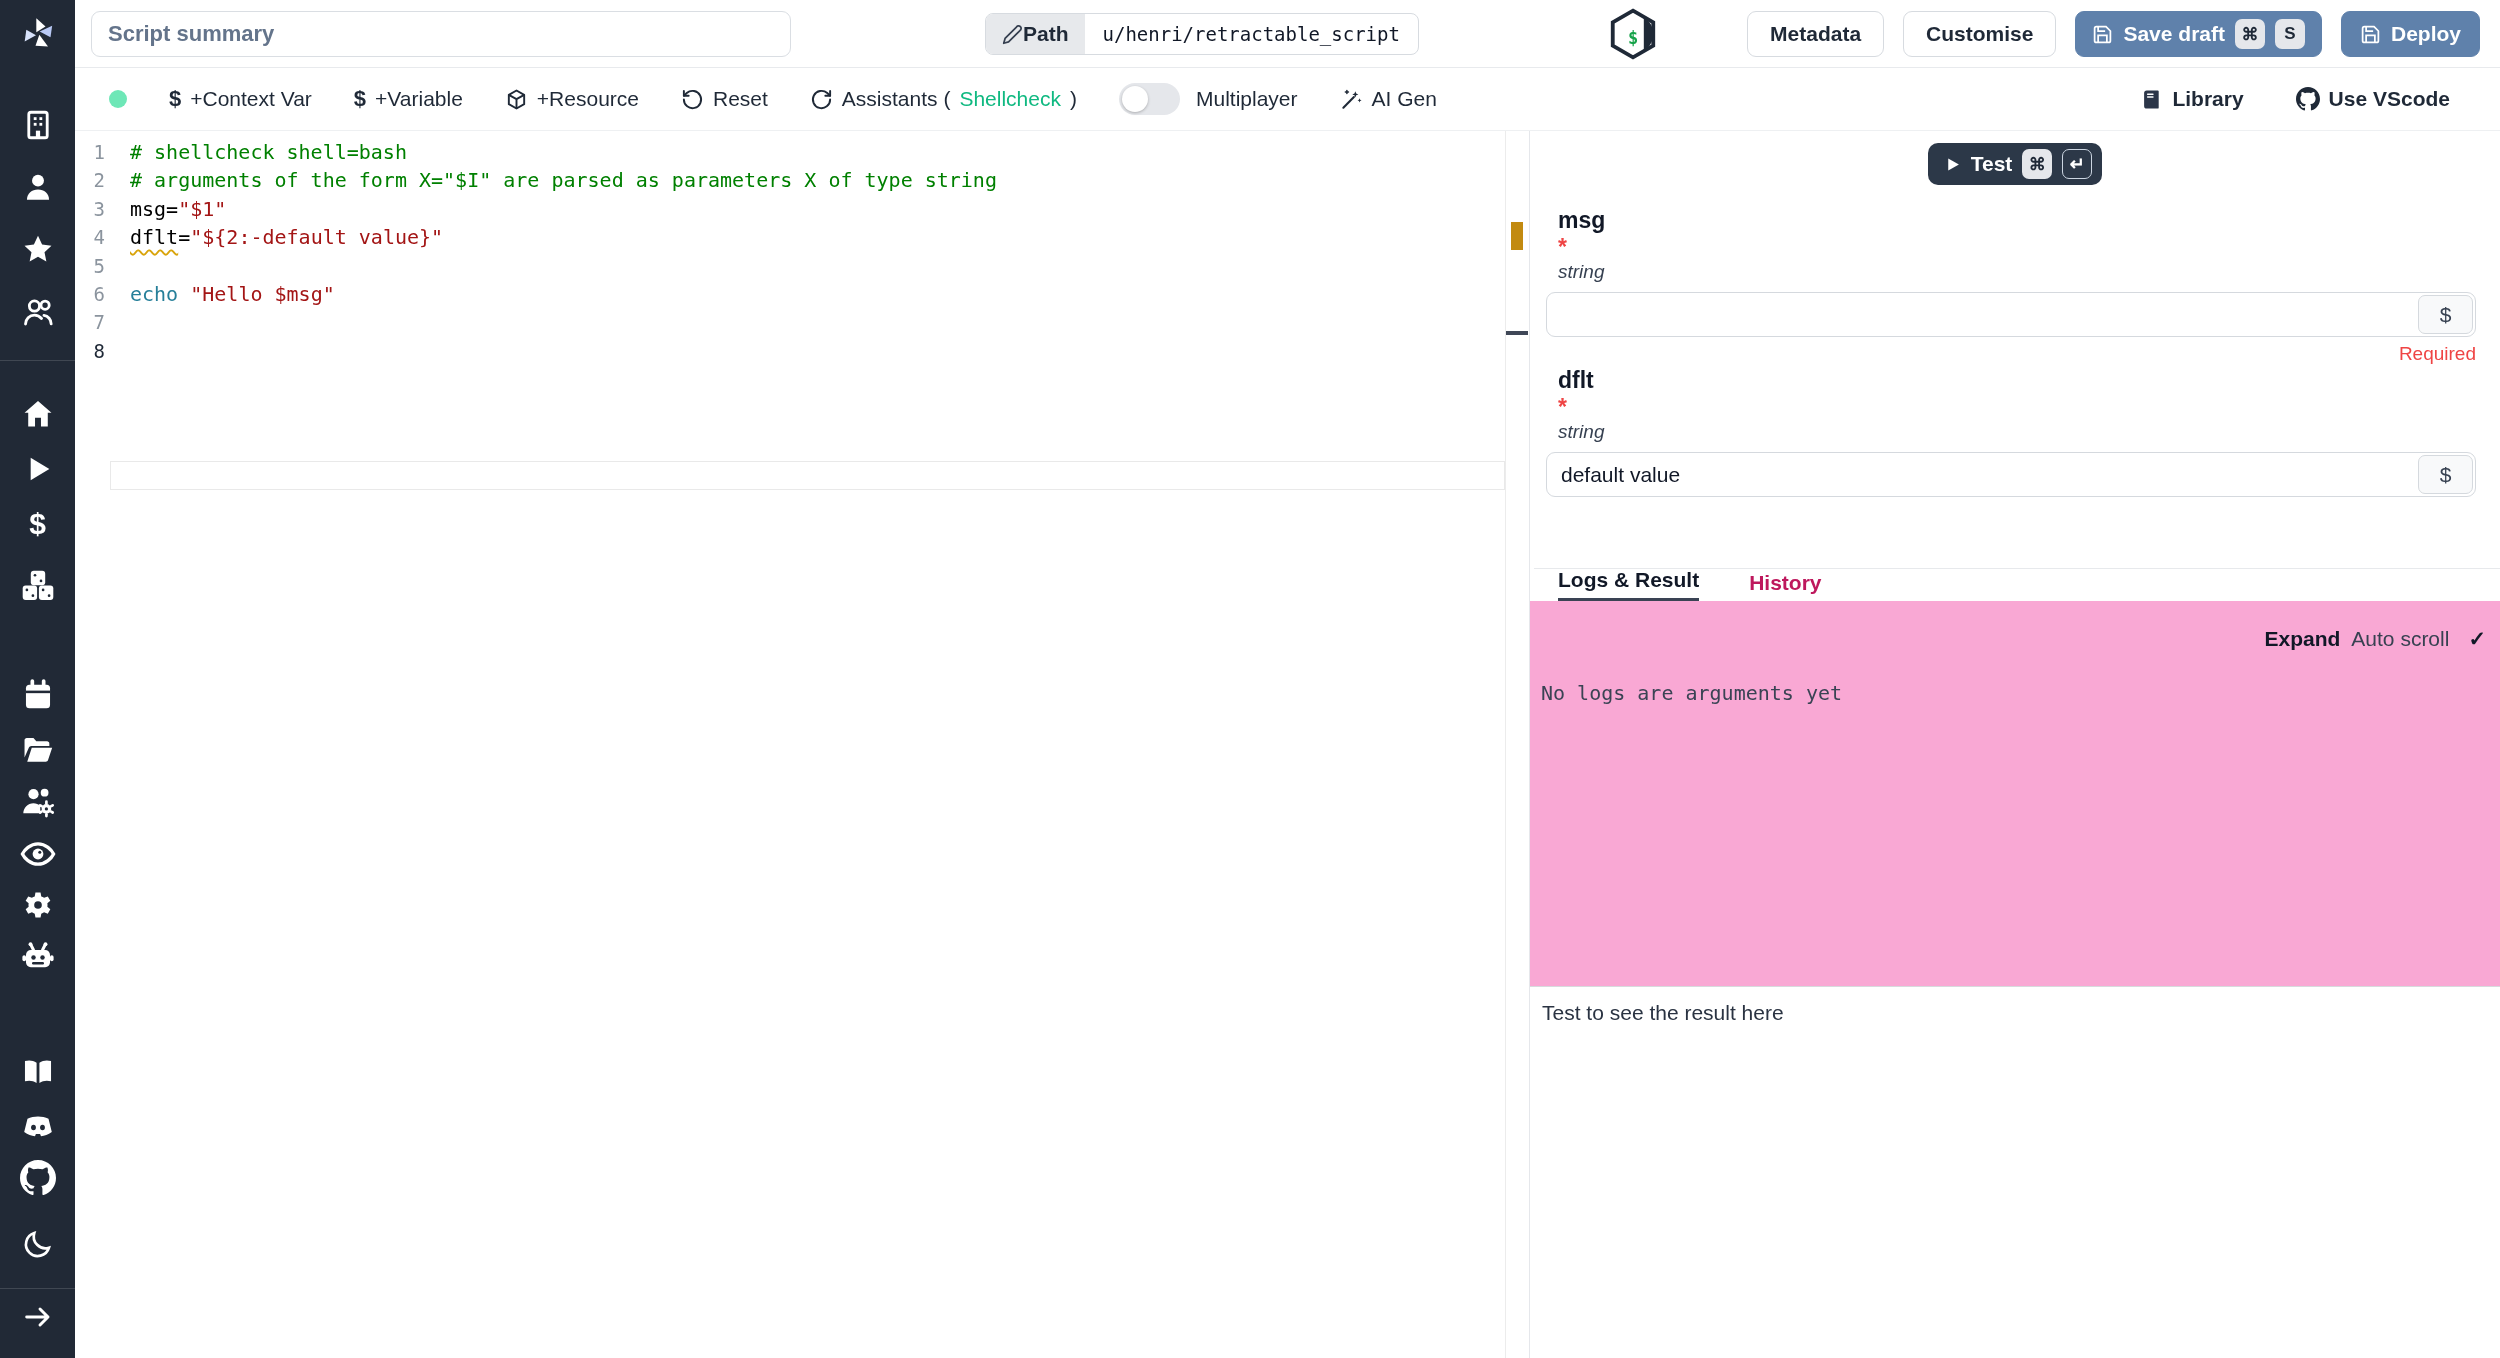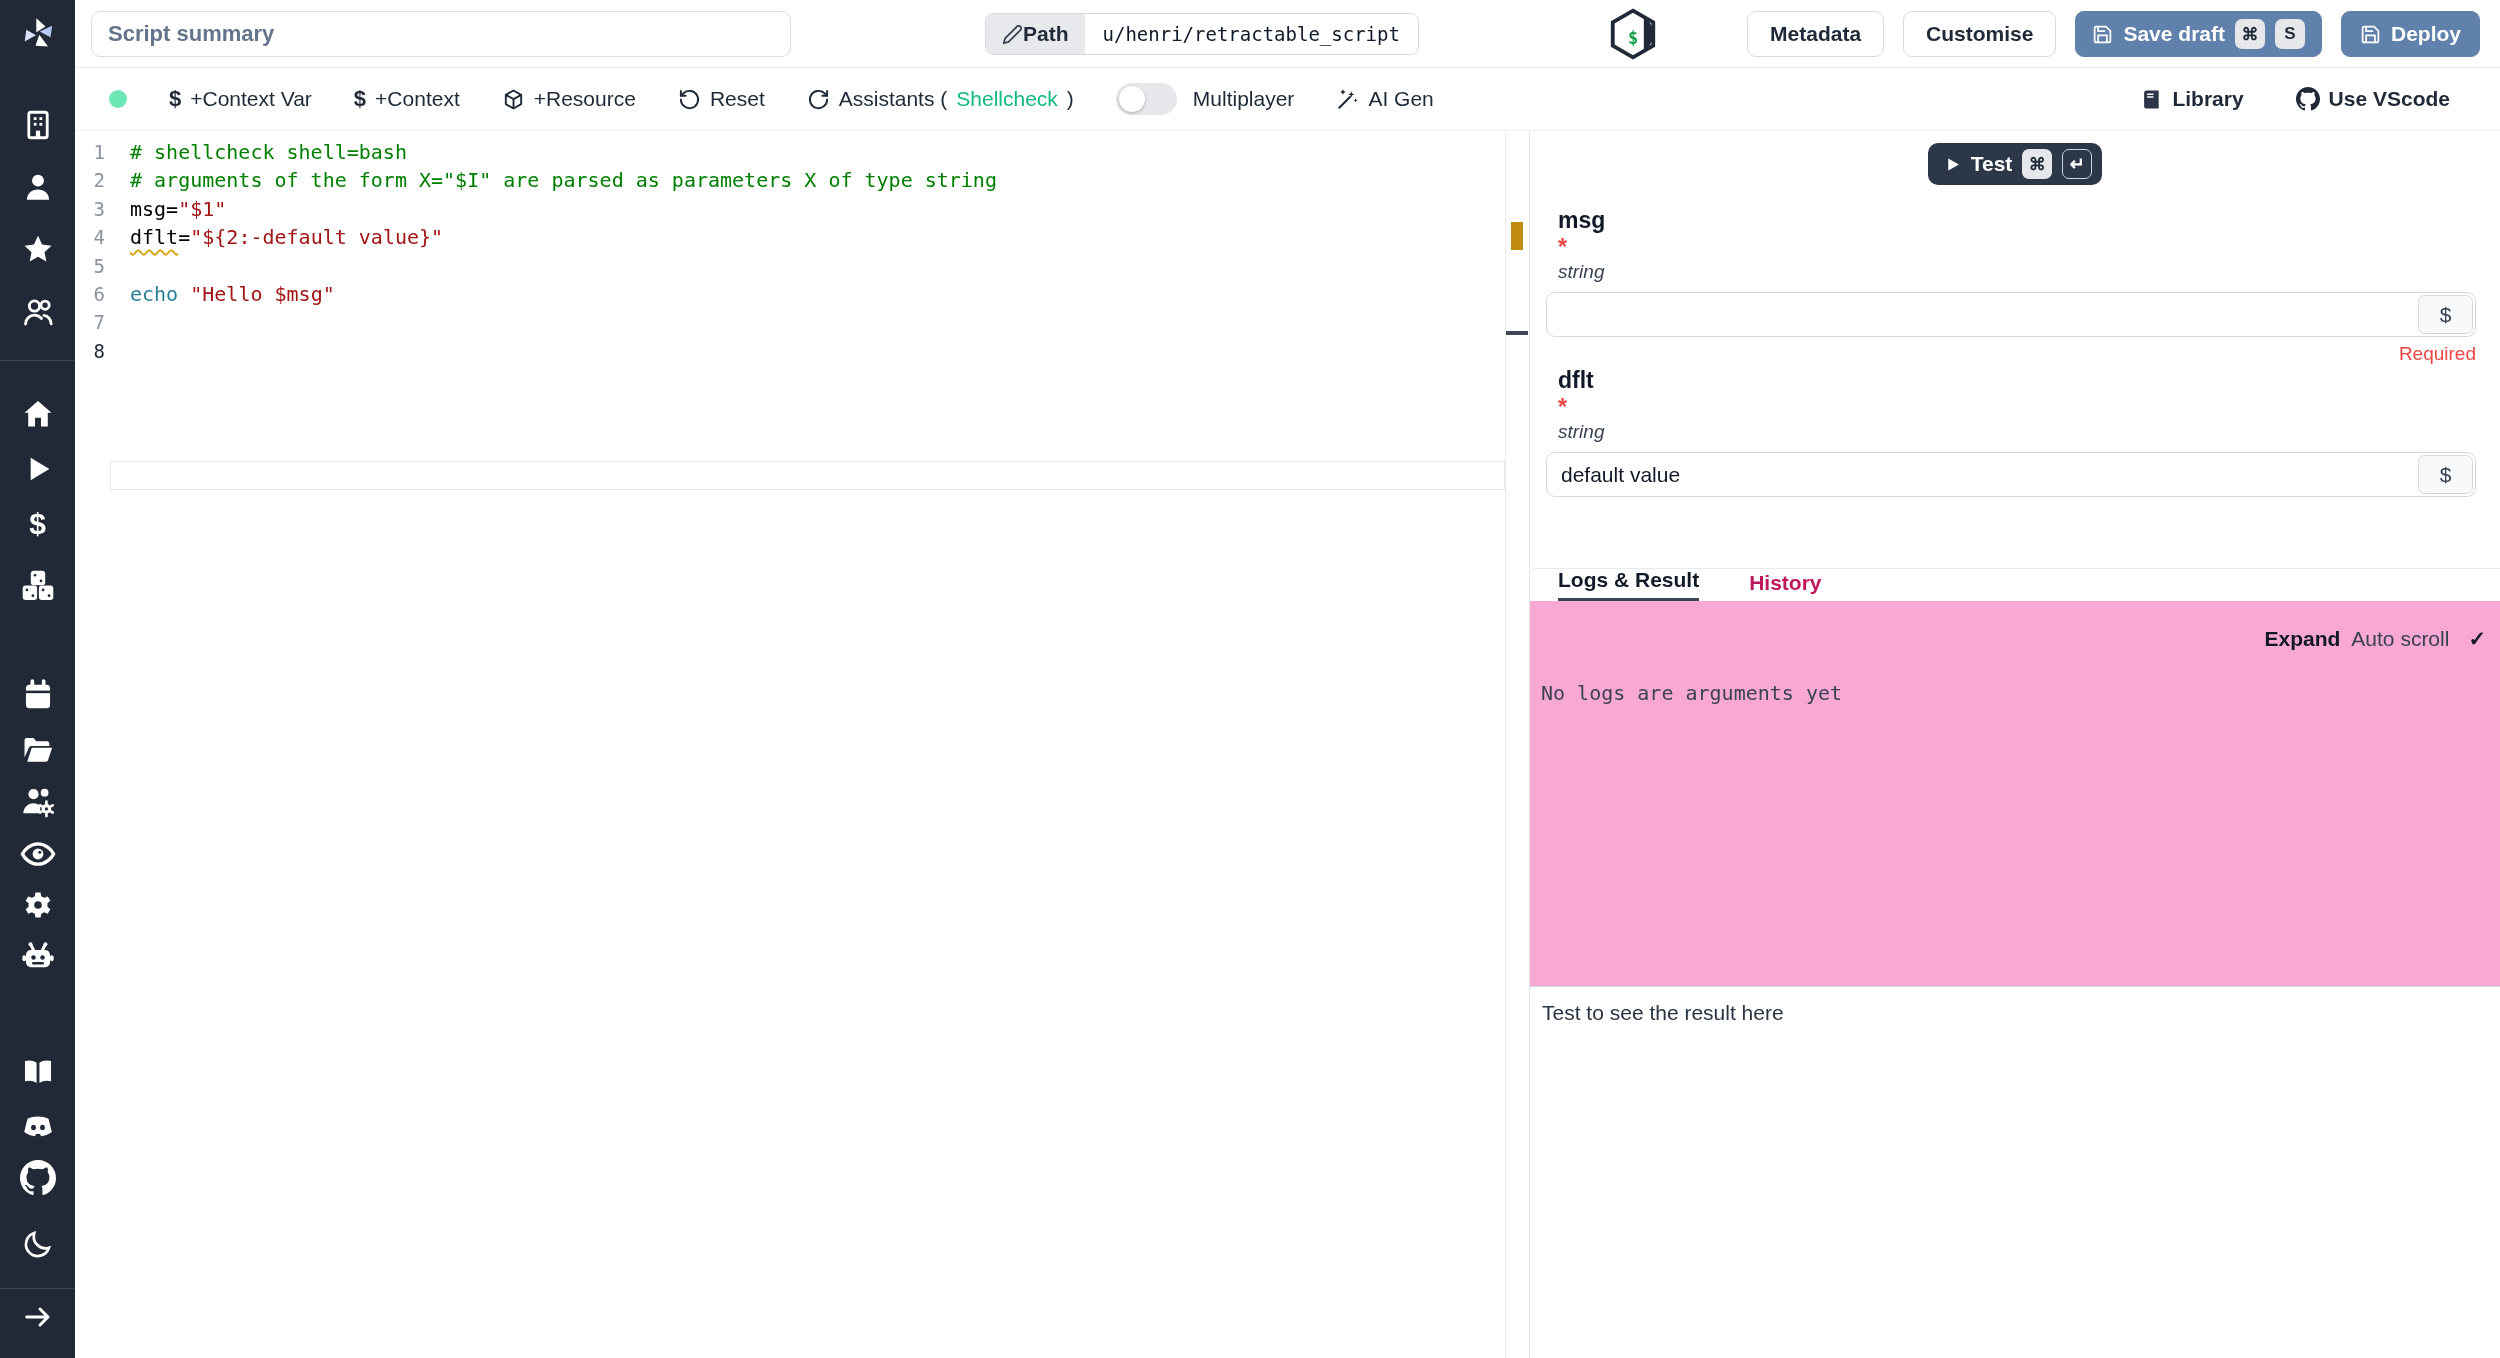--- a/index.html
+++ b/index.html
@@ -310,21 +310,21 @@
     <div id="toolbar-left">
       <div id="sync-dot"></div>
 
       <div class="tool-item">
         <span class="tool-dollar">$</span>
         <span>+Context Var</span>
       </div>
 
       <div class="tool-item">
         <span class="tool-dollar">$</span>
-        <span>+Context</span>
+        <span>+Variable</span>
       </div>
 
       <div class="tool-item">
         <svg width="23" height="23" viewBox="0 0 24 24">
           <path d="M12 2.6l8 4.5v9.8l-8 4.5-8-4.5V7.1z" fill="none" stroke="#1f2937" stroke-width="2" stroke-linejoin="round"></path>
           <path d="M4 7.1l8 4.5 8-4.5M12 11.6V21.4" fill="none" stroke="#1f2937" stroke-width="2"></path>
         </svg>
         <span>+Resource</span>
       </div>
 

